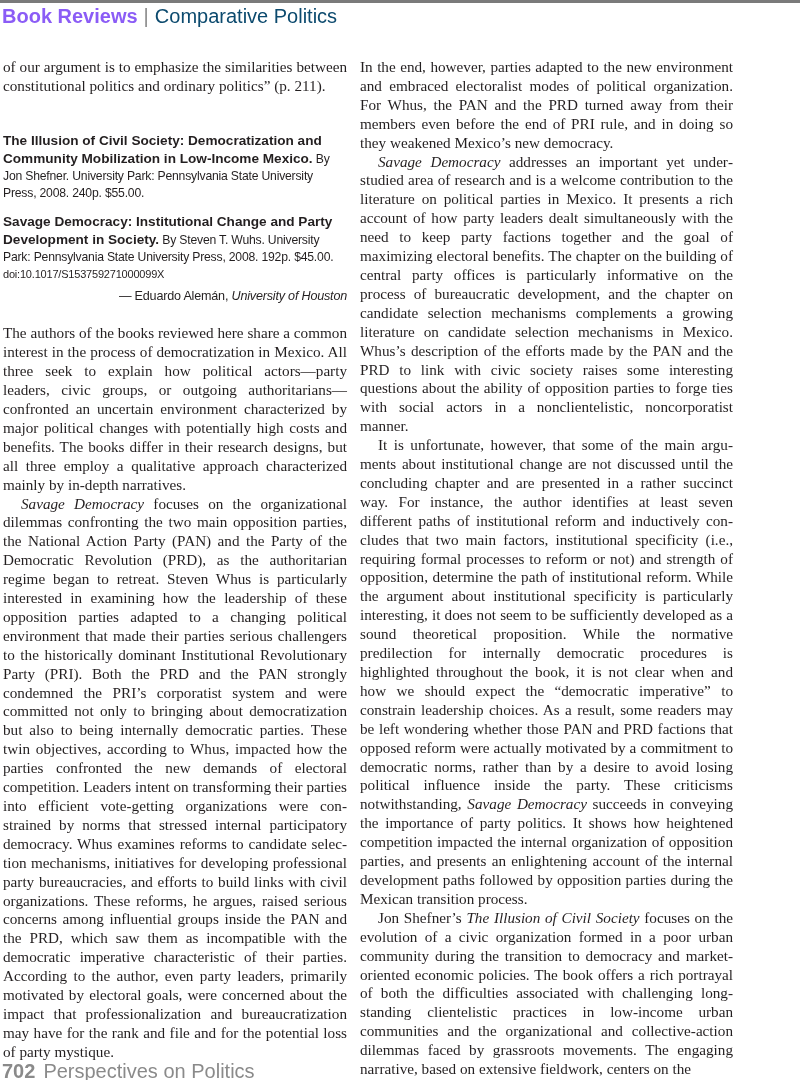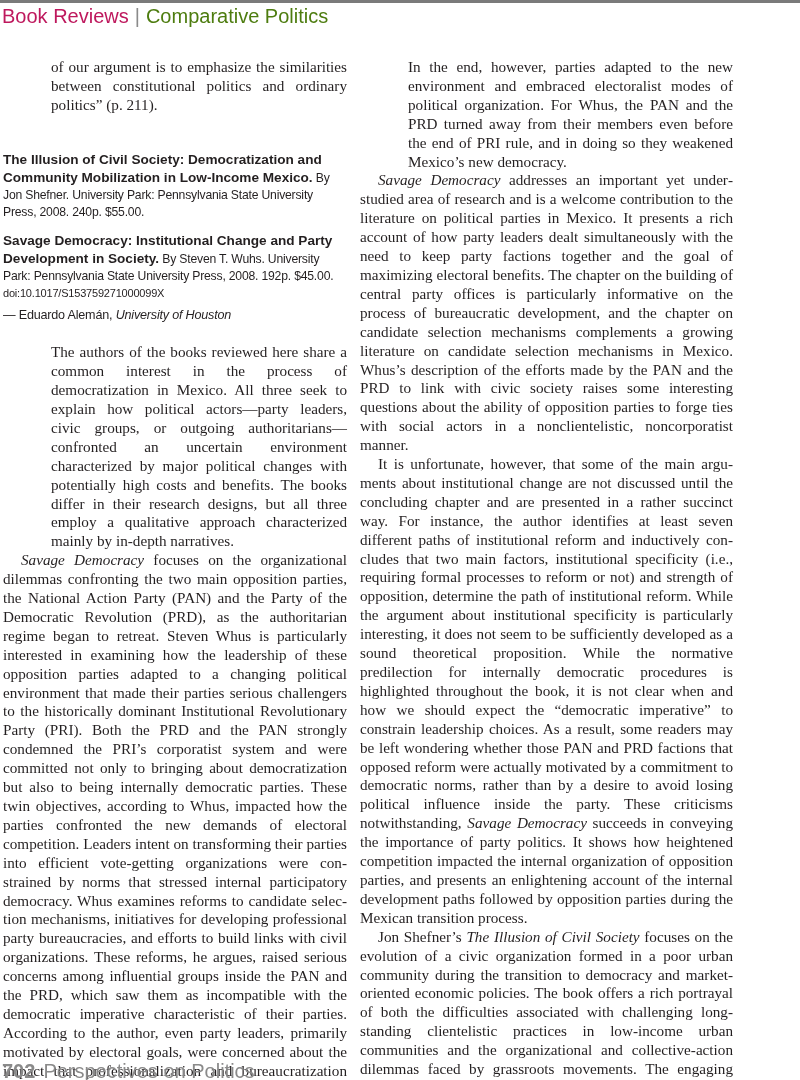--- a/index.html
+++ b/index.html
@@ -1,35 +1,35 @@
 <!DOCTYPE html>
 <html><head>
 <meta charset="utf-8">
 <style>
   html, body { margin: 0; padding: 0; background: #ffffff; }
   body { width: 800px; height: 1080px; position: relative; overflow: hidden; color: #231f20; }
   .top-rule { position: absolute; left: 0; top: 0; width: 800px; height: 3px; background: #7a7a7a; }
   .running-head { position: absolute; left: 2px; top: 5px; font-family: "Liberation Sans", sans-serif; font-size: 20px; color: #8c8c8c; white-space: nowrap; }
-  .running-head .section { font-weight: normal; color: #be185d; }
+  .running-head .section { font-weight: bold; color: #8b5cf6; }
   .running-head .sep { margin: 0 6px; color: #8a8a8a; }
-  .running-head .sub { color: #4d7c0f; }
+  .running-head .sub { color: #0c4a6e; }
 
   .col { position: absolute; top: 58px; font-family: "Liberation Serif", serif; font-size: 15.2px; line-height: 18.9px; text-align: justify; color: #231f20; }
   .col-left { left: 3px; width: 344px; }
   .col-right { left: 360px; width: 373px; }
   .col p { margin: 0; hyphens: manual; }
   .col p.indent { text-indent: 18px; }
-  .col p.first { text-indent: 0; margin-left: 48px; }
+  .col p.first { text-indent: 0; }
   .col em { font-style: italic; }
 
   .gap-after-quote { height: 36px; }
   .book-entry { font-family: "Liberation Sans", sans-serif; font-size: 12.2px; line-height: 17.2px; color: #231f20; text-align: left; margin-bottom: 10px; letter-spacing: -0.2px; }
   .book-entry .btitle { font-weight: bold; font-size: 13.6px; letter-spacing: 0; }
   .book-entry .doi { font-size: 11px; display: block; }
-  .reviewer { font-family: "Liberation Sans", sans-serif; font-size: 12.6px; text-align: left; margin-top: 4px; margin-bottom: 18px; letter-spacing: -0.2px; }
+  .reviewer { font-family: "Liberation Sans", sans-serif; font-size: 12.6px; text-align: right; margin-top: 4px; margin-bottom: 18px; letter-spacing: -0.2px; }
   .reviewer em { font-style: italic; }
 
   .folio { position: absolute; left: 2px; top: 1060px; font-family: "Liberation Sans", sans-serif; font-size: 20px; color: #8a8a8a; white-space: nowrap; }
   .folio .num { font-weight: bold; color: #8a8a8a; margin-right: 8px; }
 </style>
 </head>
 <body>
 
 <div class="top-rule"></div>
 

